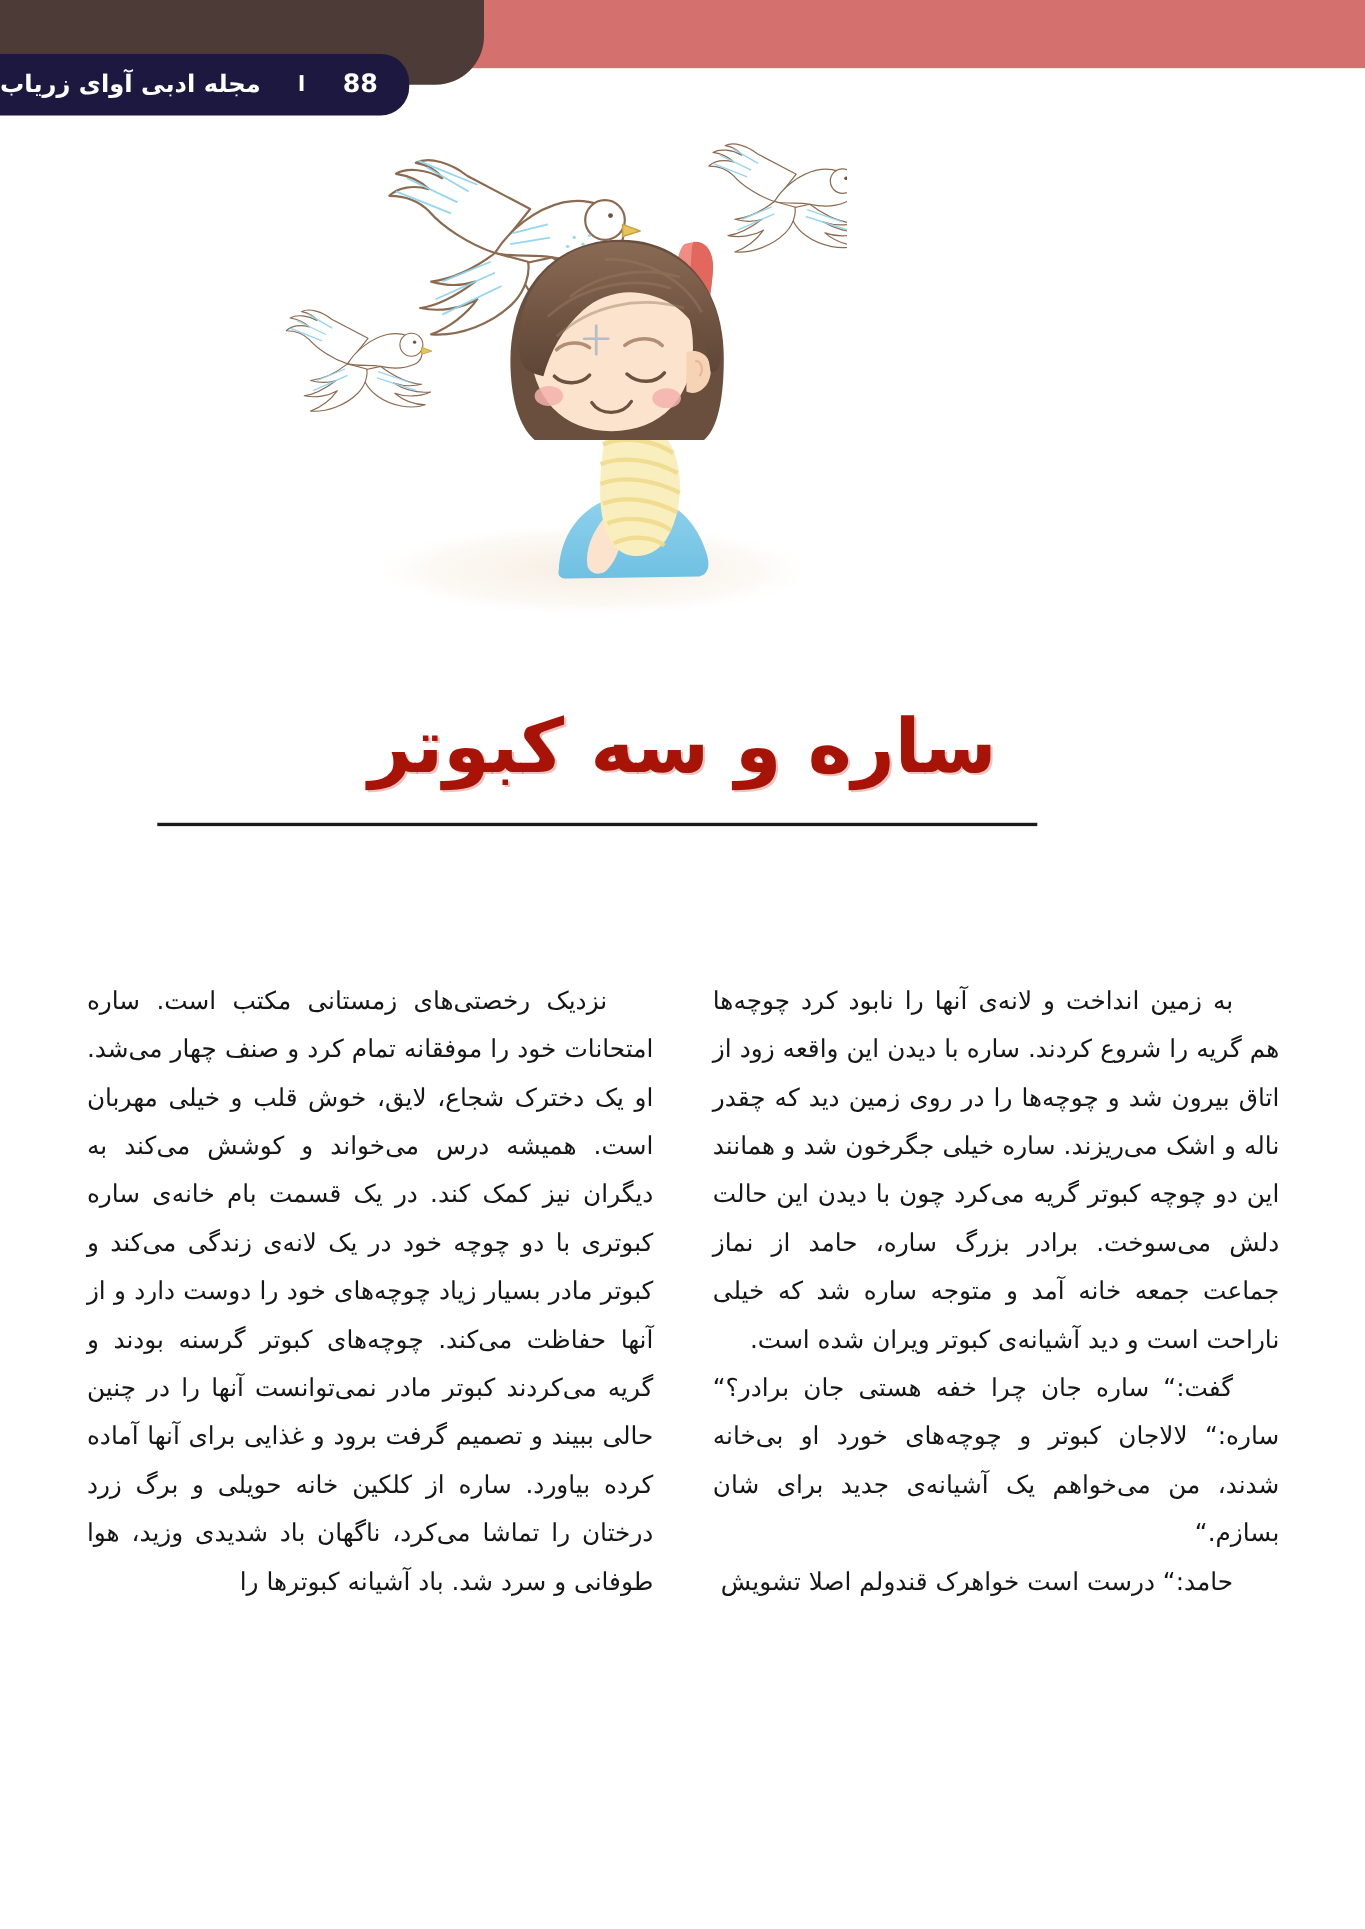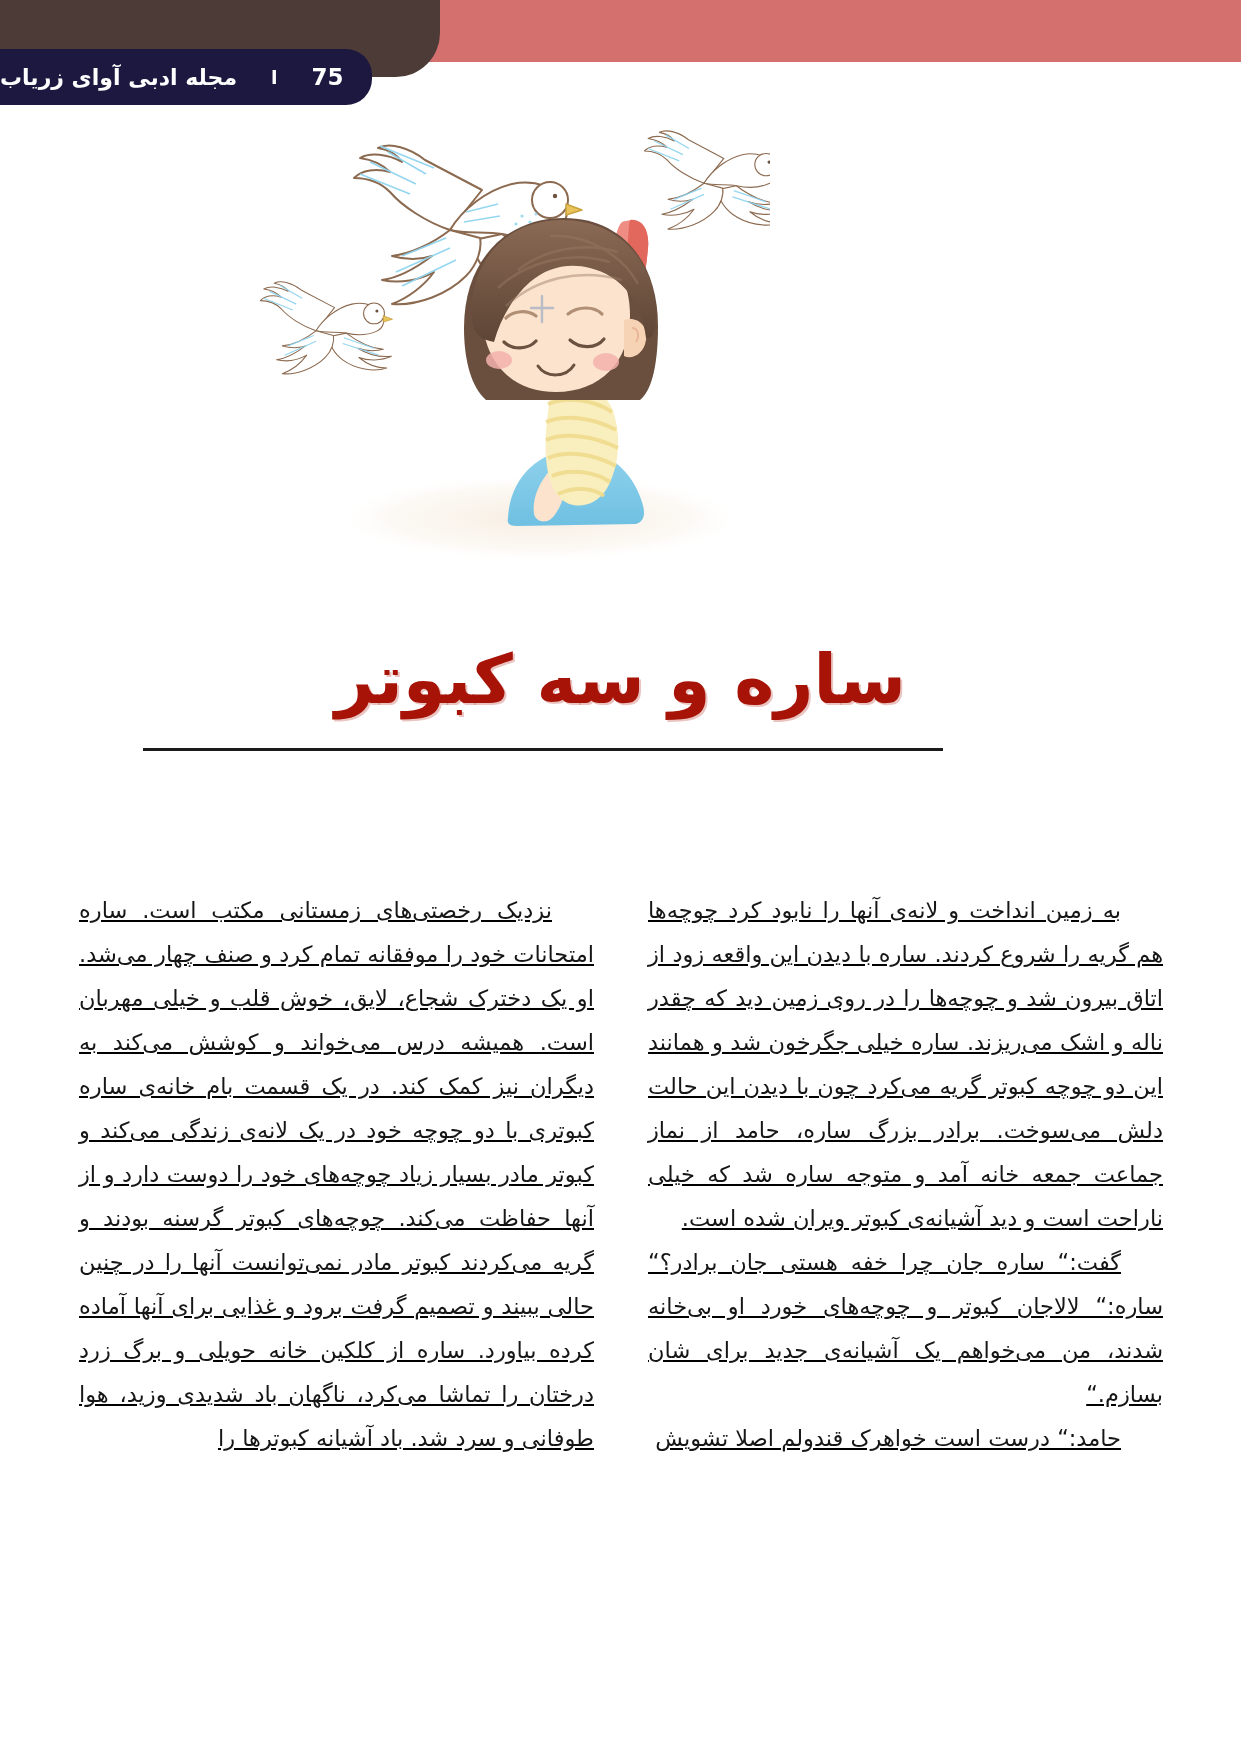--- a/index.html
+++ b/index.html
@@ -119,21 +119,20 @@
     position: absolute;
     top: 888px;
     left: 78px;
     width: 1085px;
     display: flex;
     flex-direction: row;
     gap: 54px;
   }
   .col {
     width: 515px;
-    text-decoration: underline;
   }
   .col p {
     margin: 0 0 0 0;
     font-size: 22.5px;
     line-height: 44px;
     color: #161616;
     text-align: justify;
     text-align-last: right;
     direction: rtl;
   }
@@ -144,21 +143,21 @@
 </head>
 <body>
 
 <div class="page">
 
   <div class="header-band"></div>
   <div class="header-brown"></div>
   <div class="header-navy">
     <span class="header-title">مجله ادبی آوای زریاب</span>
     <span class="header-sep">ا</span>
-    <span class="header-page-num">75</span>
+    <span class="header-page-num">88</span>
   </div>
 
   <div class="illustration">
     <svg class="illus-svg" viewBox="0 0 520 500" xmlns="http://www.w3.org/2000/svg">
       <defs>
         <radialGradient id="groundGrad" cx="50%" cy="50%" r="50%">
           <stop offset="0%" stop-color="#f6ecdf" stop-opacity="0.95"></stop>
           <stop offset="70%" stop-color="#faf4ec" stop-opacity="0.6"></stop>
           <stop offset="100%" stop-color="#ffffff" stop-opacity="0"></stop>
         </radialGradient>

